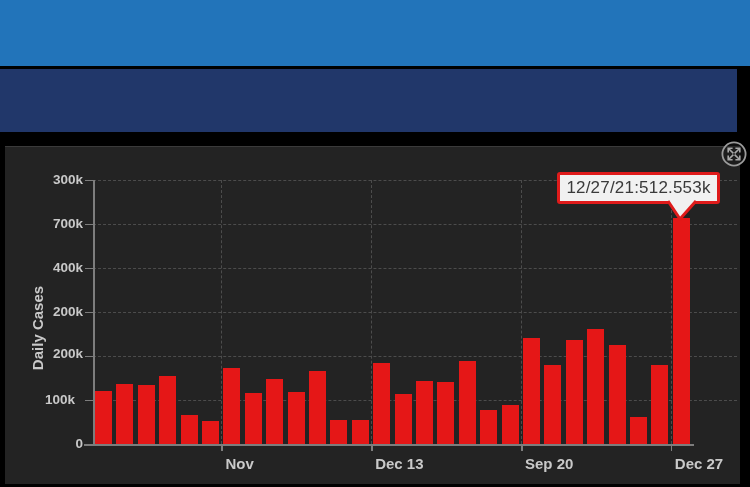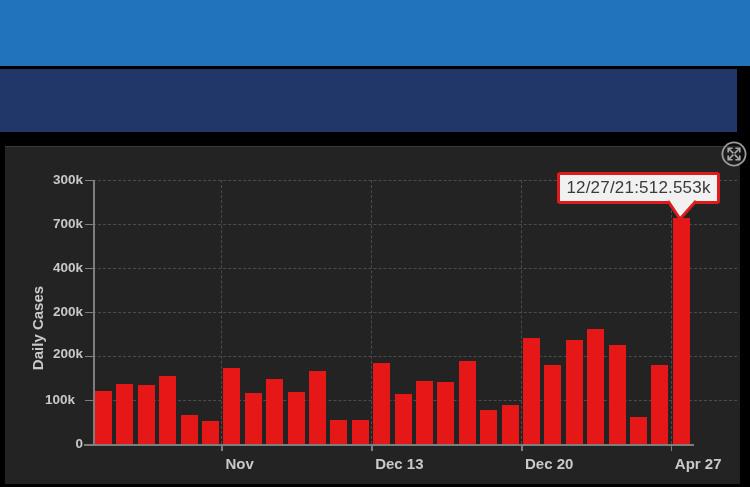--- a/index.html
+++ b/index.html
@@ -68,24 +68,24 @@
         <div class="tick" style="left: 80px; top: 32.5px; width: 8px; height: 1.5px;"></div>
         <div class="ylab" style="left: 18px; top: 25px;">300k</div>
         <div class="vgrid" style="left: 216.4px; top: 33px; height: 264px;"></div>
         <div class="tick" style="left: 216.4px; top: 297px; width: 1.5px; height: 7px;"></div>
         <div class="xlab" style="left: 220.4px; top: 308px;">Nov</div>
         <div class="vgrid" style="left: 366.2px; top: 33px; height: 264px;"></div>
         <div class="tick" style="left: 366.2px; top: 297px; width: 1.5px; height: 7px;"></div>
         <div class="xlab" style="left: 370.2px; top: 308px;">Dec 13</div>
         <div class="vgrid" style="left: 516px; top: 33px; height: 264px;"></div>
         <div class="tick" style="left: 516px; top: 297px; width: 1.5px; height: 7px;"></div>
-        <div class="xlab" style="left: 520px; top: 308px;">Dec 20</div>
+        <div class="xlab" style="left: 520px; top: 308px;">Sep 20</div>
         <div class="vgrid" style="left: 665.8px; top: 33px; height: 264px;"></div>
         <div class="tick" style="left: 665.8px; top: 297px; width: 1.5px; height: 7px;"></div>
-        <div class="xlab" style="left: 669.8px; top: 308px;">Apr 27</div>
+        <div class="xlab" style="left: 669.8px; top: 308px;">Dec 27</div>
         <div class="axis" style="left: 88px; top: 33px; width: 2px; height: 264px;"></div>
         <div class="axis" style="left: 79px; top: 297px; width: 610px; height: 2px;"></div>
         <div class="bar" style="left: 90px; top: 244.2px; width: 17px; height: 52.8px; background: rgb(229, 23, 23);"></div>
         <div class="bar" style="left: 111.4px; top: 237.16px; width: 17px; height: 59.84px; background: rgb(229, 23, 23);"></div>
         <div class="bar" style="left: 132.8px; top: 237.6px; width: 17px; height: 59.4px; background: rgb(229, 23, 23);"></div>
         <div class="bar" style="left: 154.2px; top: 229.24px; width: 17px; height: 67.76px; background: rgb(229, 23, 23);"></div>
         <div class="bar" style="left: 175.6px; top: 267.52px; width: 17px; height: 29.48px; background: rgb(229, 23, 23);"></div>
         <div class="bar" style="left: 197px; top: 273.68px; width: 17px; height: 23.32px; background: rgb(229, 23, 23);"></div>
         <div class="bar" style="left: 218.4px; top: 220.88px; width: 17px; height: 76.12px; background: rgb(229, 23, 23);"></div>
         <div class="bar" style="left: 239.8px; top: 245.96px; width: 17px; height: 51.04px; background: rgb(229, 23, 23);"></div>

